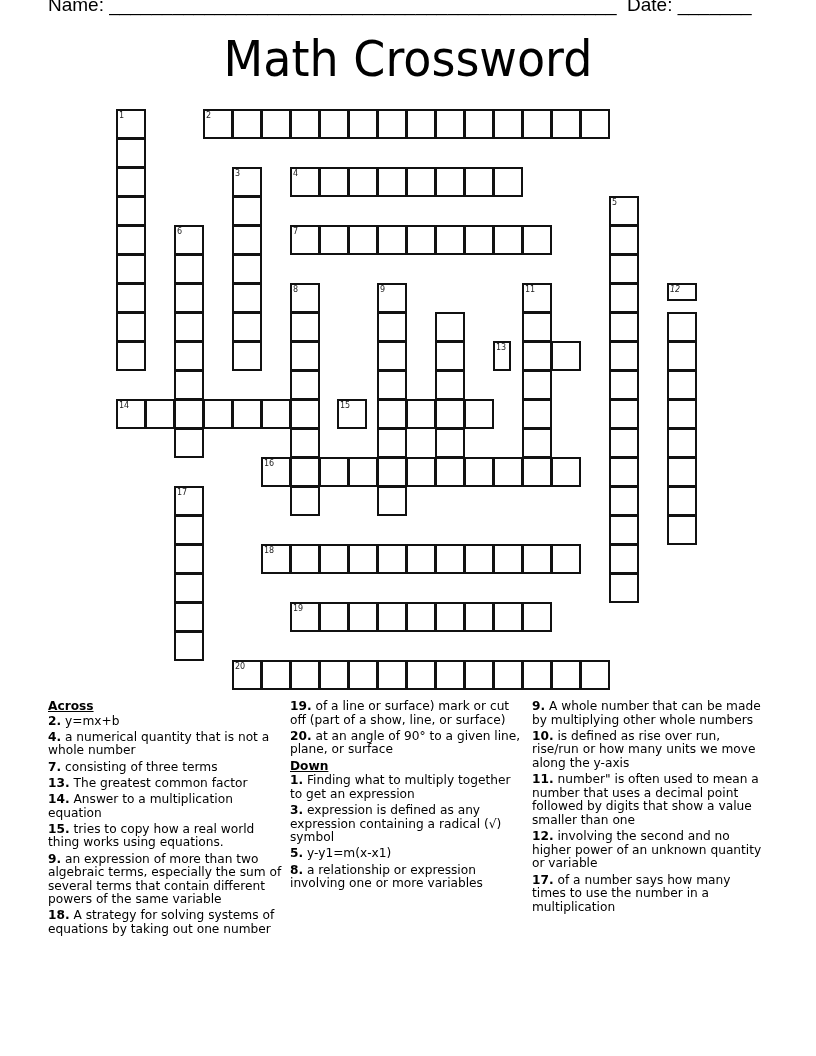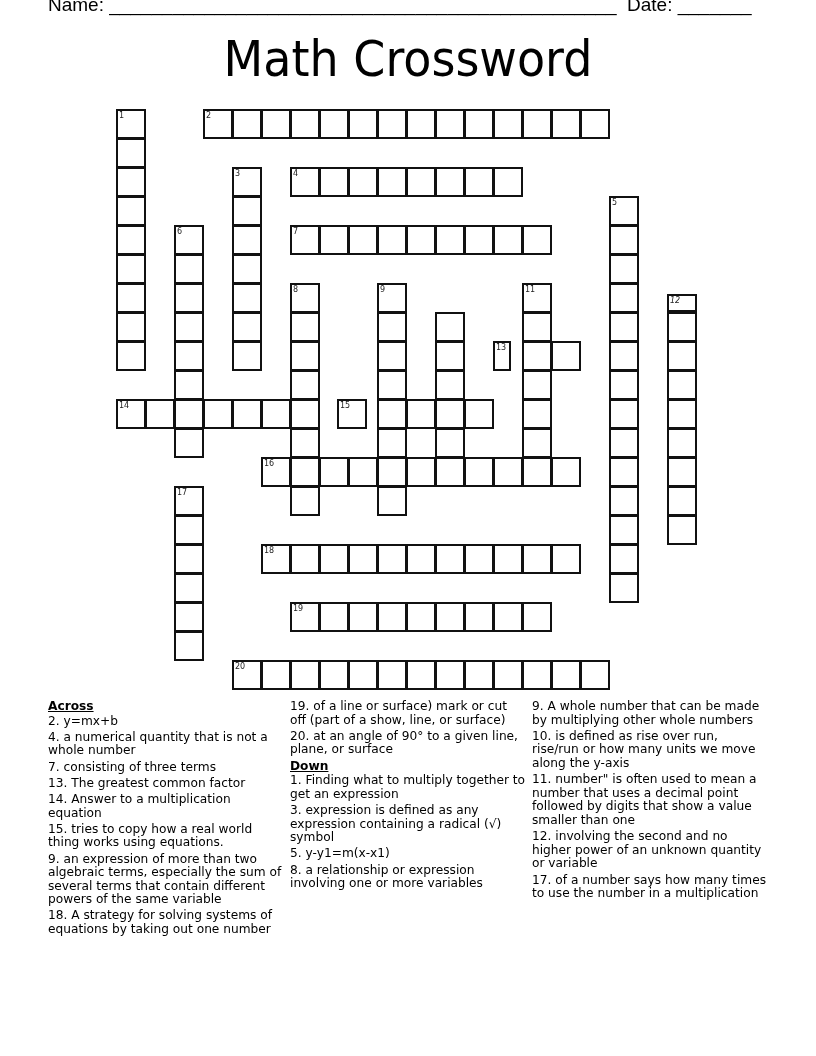--- a/index.html
+++ b/index.html
@@ -12,21 +12,21 @@
   #grid { position: absolute; left: 0; top: 0; width: 816px; height: 700px; }
   .cell { position: absolute; width: 29px; height: 29px; box-sizing: border-box;
           border: 2px solid #111; background: #fff; margin-left: -1px; margin-top: -1px; }
   .cell-num { position: absolute; left: 1px; top: 0px; font-family: "DejaVu Sans", sans-serif;
               font-size: 8px; line-height: 9px; color: #222; }
   .clues { position: absolute; top: 700px; font-family: "DejaVu Sans", sans-serif; font-size: 12.2px; line-height: 13.6px; color: #000; }
   .col1 { left: 48px; width: 236px; }
   .col2 { left: 290px; width: 236px; }
   .col3 { left: 532px; width: 236px; }
   .clue { margin-bottom: 2.6px; }
-  .clue-num { font-weight: normal; }
+  .clue-num { font-weight: bold; }
   .section-head { font-weight: bold; text-decoration: underline; margin-bottom: 1px; }
 </style>
 </head>
 <body>
 
 <div id="name-line" class="header-line">Name: ________________________________________________</div>
 <div id="date-line" class="header-line">Date: _______</div>
 <div id="title">Math Crossword</div>
 
 <div id="grid">
@@ -144,21 +144,21 @@
     <div class="cell" style="left: 436px; top: 458px; width: 30px; height: 30px;"></div>
     <div class="cell" style="left: 523px; top: 284px; width: 30px; height: 30px;">
       <span class="cell-num">11</span>
     </div>
     <div class="cell" style="left: 523px; top: 313px; width: 30px; height: 30px;"></div>
     <div class="cell" style="left: 523px; top: 342px; width: 30px; height: 30px;"></div>
     <div class="cell" style="left: 523px; top: 371px; width: 30px; height: 30px;"></div>
     <div class="cell" style="left: 523px; top: 400px; width: 30px; height: 30px;"></div>
     <div class="cell" style="left: 523px; top: 429px; width: 30px; height: 30px;"></div>
     <div class="cell" style="left: 523px; top: 458px; width: 30px; height: 30px;"></div>
-    <div class="cell" style="left: 668px; top: 295px; width: 30px; height: 18px; font-style: italic;">
+    <div class="cell" style="left: 668px; top: 284px; width: 30px; height: 18px; font-style: italic;">
       <span class="cell-num">12</span>
     </div>
     <div class="cell" style="left: 668px; top: 313px; width: 30px; height: 30px;"></div>
     <div class="cell" style="left: 668px; top: 342px; width: 30px; height: 30px;"></div>
     <div class="cell" style="left: 668px; top: 371px; width: 30px; height: 30px;"></div>
     <div class="cell" style="left: 668px; top: 400px; width: 30px; height: 30px;"></div>
     <div class="cell" style="left: 668px; top: 429px; width: 30px; height: 30px;"></div>
     <div class="cell" style="left: 668px; top: 458px; width: 30px; height: 30px;"></div>
     <div class="cell" style="left: 668px; top: 487px; width: 30px; height: 30px;"></div>
     <div class="cell" style="left: 668px; top: 516px; width: 30px; height: 30px;"></div>

